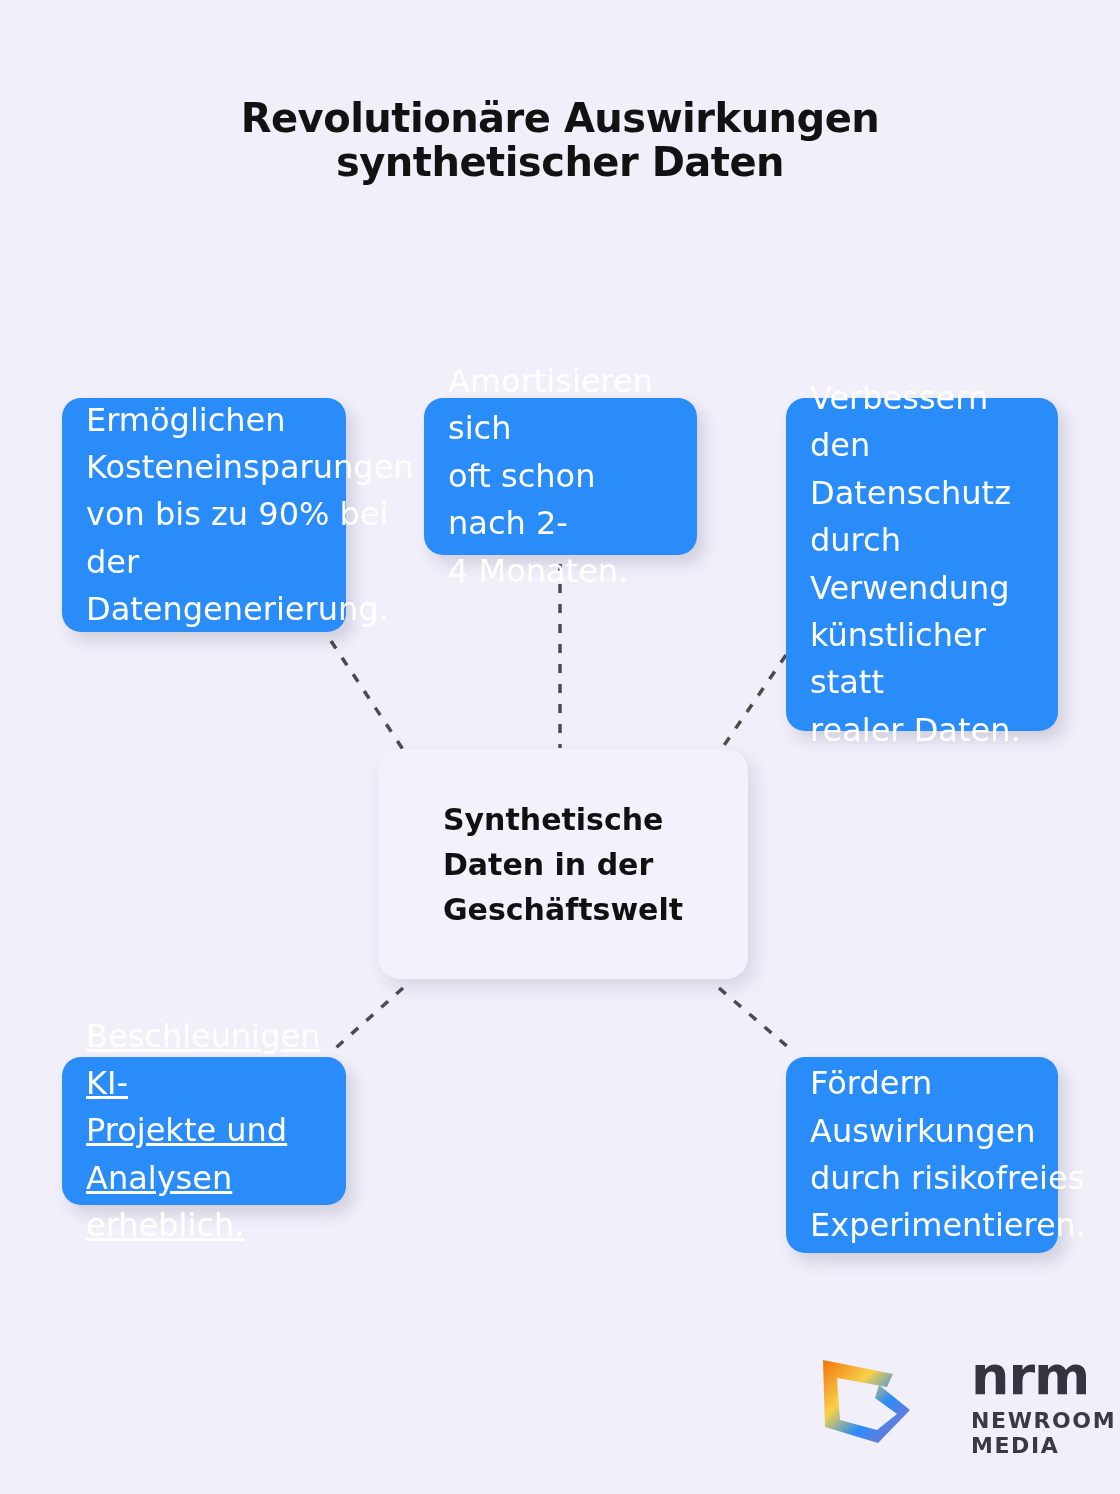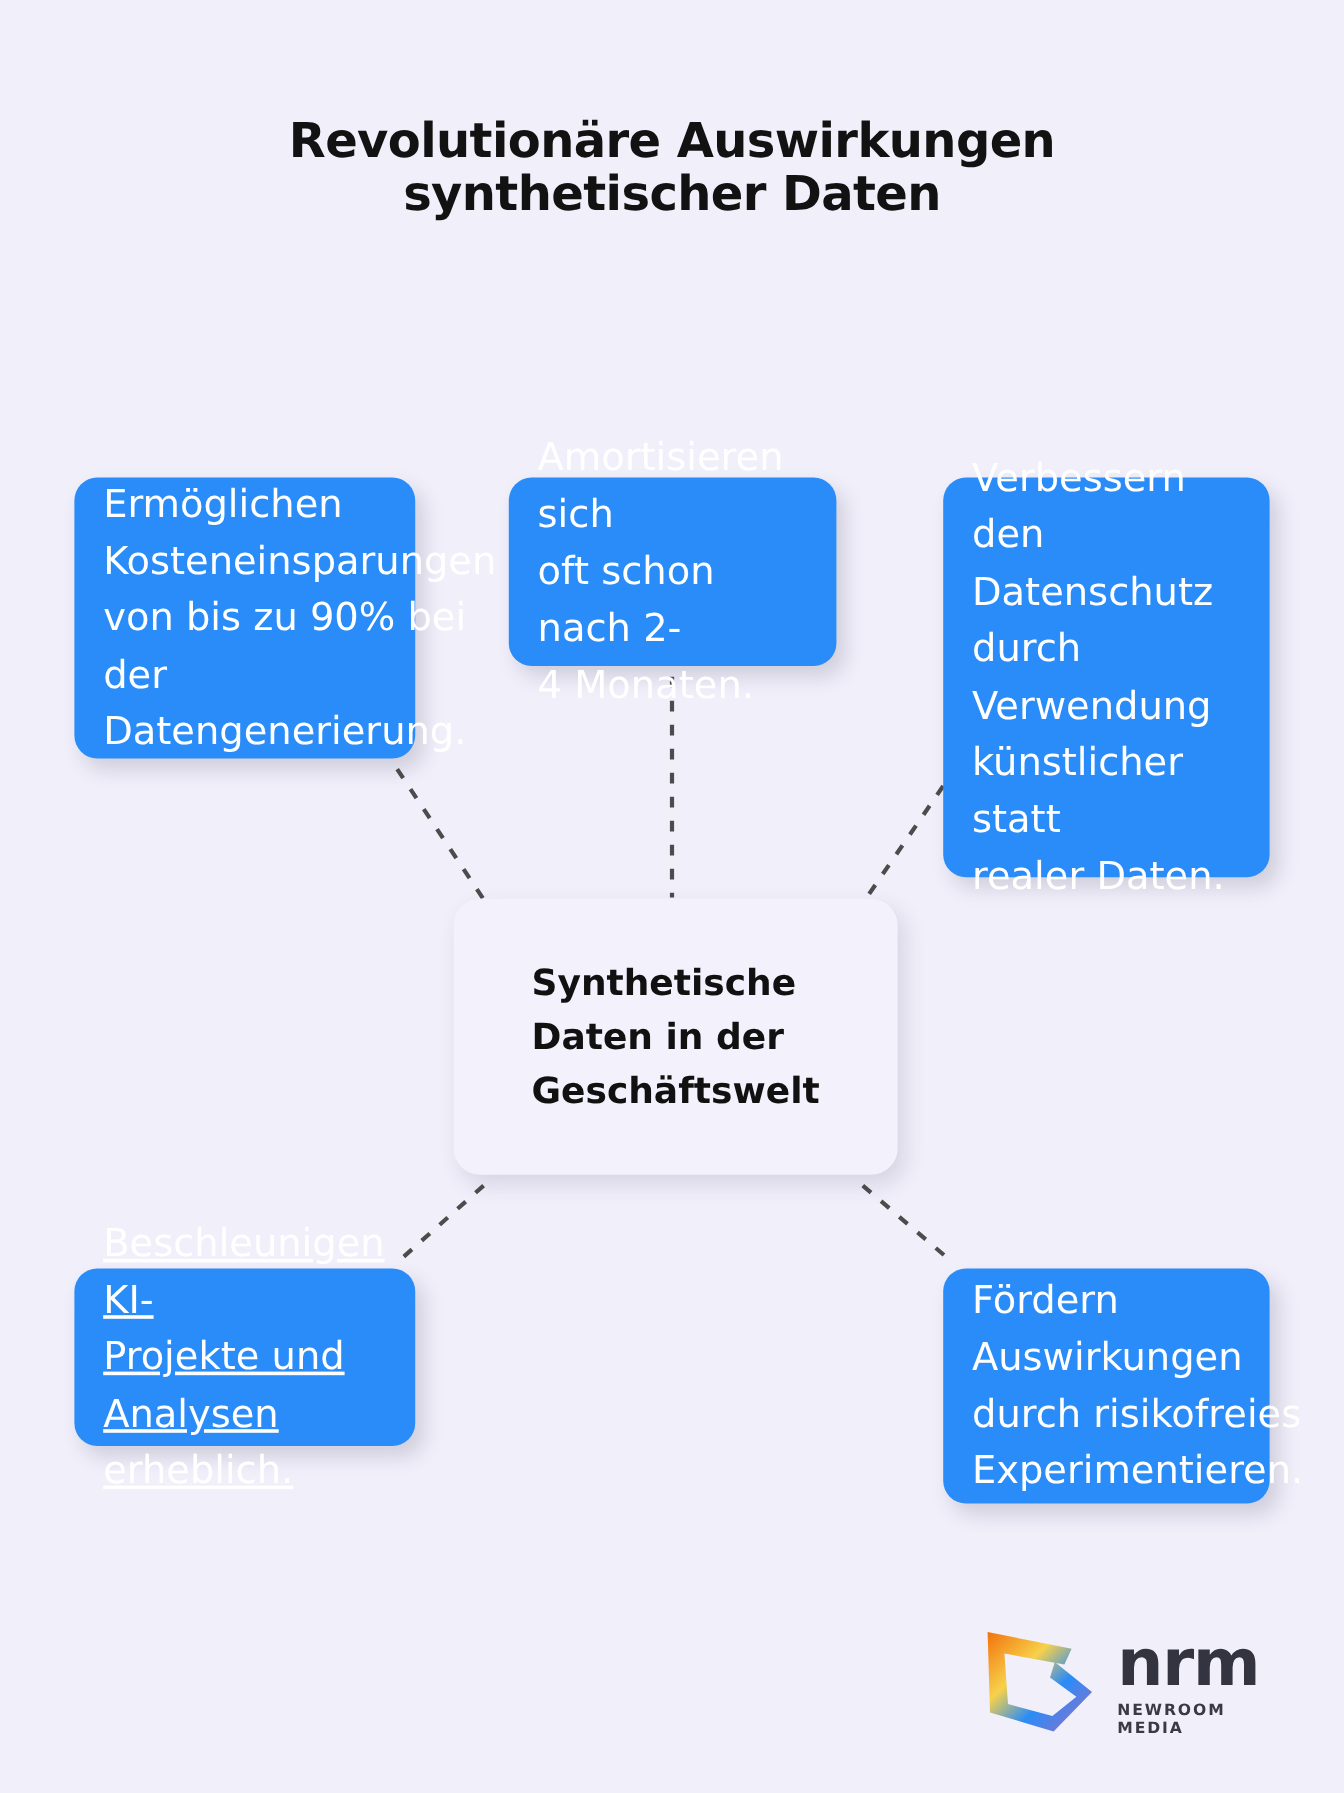--- a/index.html
+++ b/index.html
@@ -97,33 +97,33 @@
     position: absolute;
     left: 815px;
     top: 1348px;
     width: 250px;
     height: 112px;
     display: flex;
     align-items: center;
     gap: 16px;
   }
   .logo-mark { width: 100px; height: 100px; flex: none; }
-  .logo-text { display: flex; flex-direction: column; justify-content: flex-end; }
+  .logo-text { display: flex; flex-direction: column; justify-content: flex-end; margin-left: 40px; }
   .logo-word {
     font-family: "DejaVu Sans", "Liberation Sans", sans-serif;
     font-weight: bold;
     font-size: 54px;
     line-height: 0.95;
     color: #343440;
     letter-spacing: -1px;
   }
   .logo-sub {
     font-family: "DejaVu Sans", "Liberation Sans", sans-serif;
     font-weight: bold;
-    font-size: 13px;
+    font-size: 22px;
     letter-spacing: 1.6px;
     color: #3a3a44;
     margin-top: 7px;
   }
 </style>
 </head>
 <body>
 
 <div class="title">Revolutionäre Auswirkungen
 synthetischer Daten</div>

